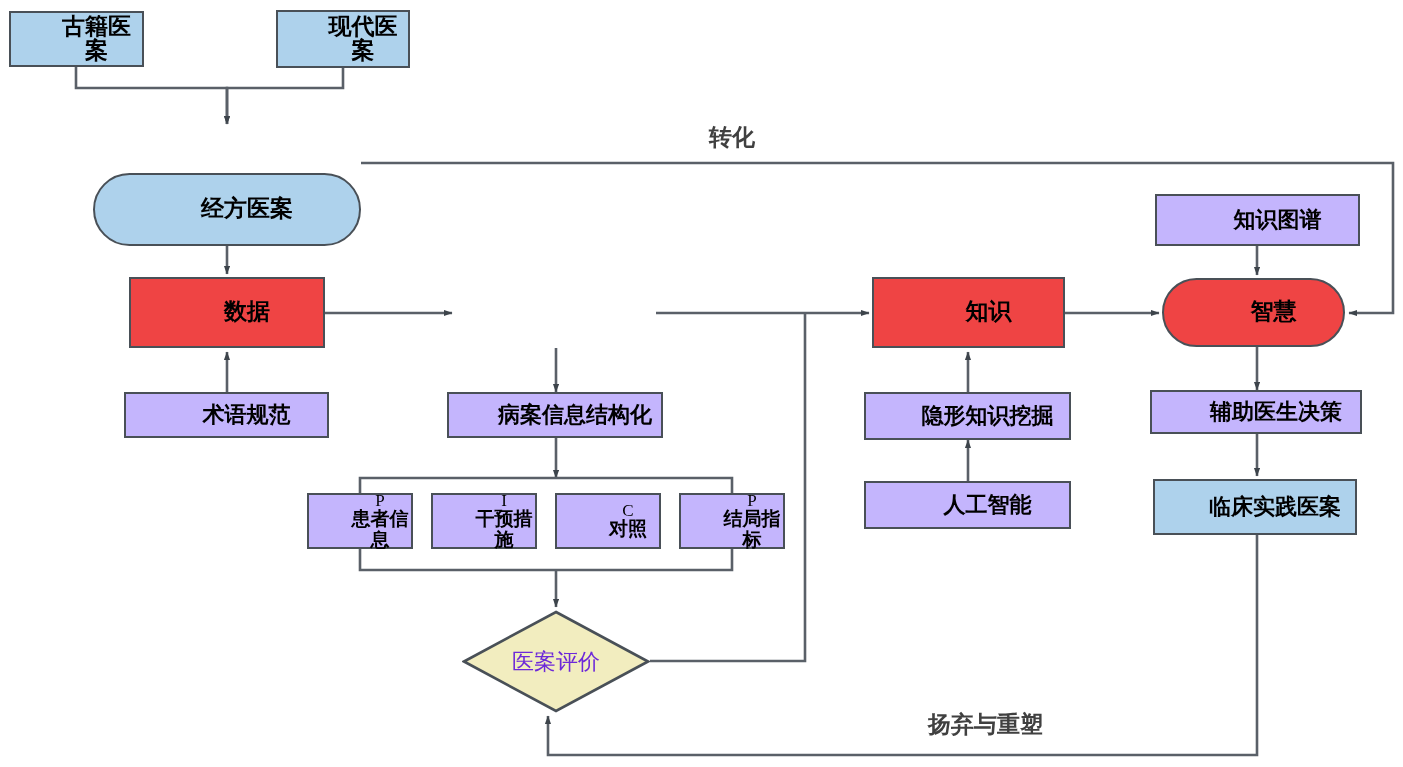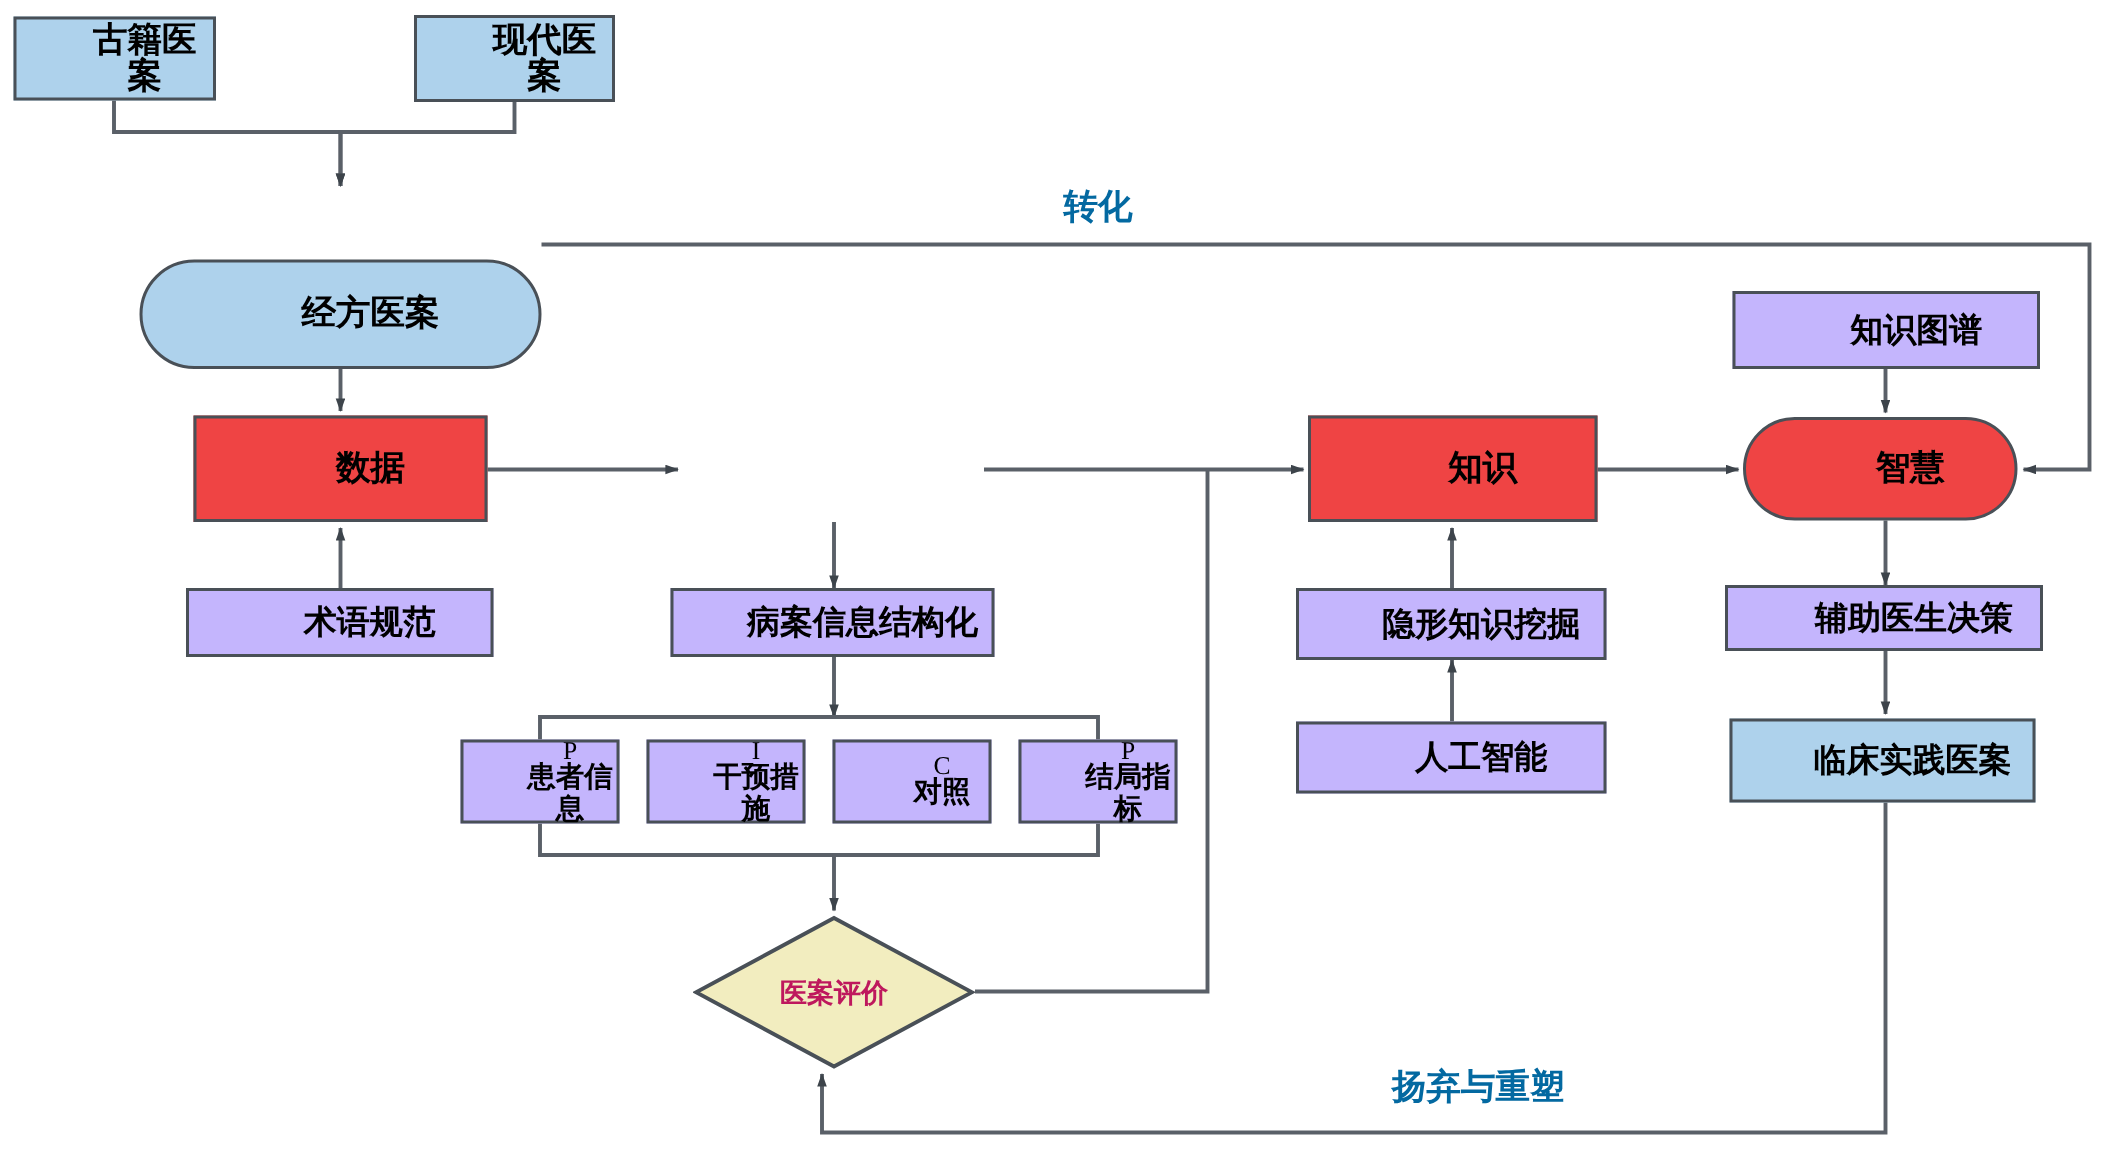--- a/index.html
+++ b/index.html
@@ -5,27 +5,27 @@
   html,body{margin:0;padding:0;background:#ffffff;}
   body{font-family:"Liberation Serif","DejaVu Serif",serif;}
   #stage{position:relative;width:1403px;height:767px;background:#fff;overflow:hidden;}
   svg#wires{position:absolute;left:0;top:0;width:1403px;height:767px;}
   .node{position:absolute;box-sizing:border-box;display:flex;align-items:center;justify-content:center;
         text-align:center;border:2px solid #495057;color:#000;line-height:1.05;padding-left:40px;}
   .blue{background:#aed2ec;}
   .green{background:#ef4444;}
   .yellow{background:#c4b5fd;}
   .stadium{border-radius:999px;}
-  .lbl{position:absolute;color:#0369a1;white-space:nowrap;font-weight:bold;}
+  .lbl{position:absolute;color:#404040;white-space:nowrap;font-weight:bold;}
   .pico{flex-direction:column;}
   .pico .tag{font-family:"Liberation Serif","DejaVu Serif",serif;font-size:17px;line-height:1;}
   .pico .sub{font-size:19px;font-weight:bold;line-height:1.1;} .t22{font-size:22px;} .t23{font-size:23px;}
   .bold{font-weight:bold;}
   .diamond{position:absolute;display:flex;align-items:center;justify-content:center;}
-  .diamond .dtext{position:relative;z-index:2;font-size:18px;font-weight:bold;color:#be185d;}
+  .diamond .dtext{position:relative;z-index:2;font-size:22px;font-weight:normal;color:#6d28d9;}
   .diamond svg{position:absolute;left:0;top:0;}
 </style>
 </head>
 <body>
 
 <div id="stage">
 
   <svg id="wires" viewBox="0 0 1403 767" xmlns="http://www.w3.org/2000/svg">
     <defs>
       <marker id="ah" markerWidth="10" markerHeight="10" refX="8.4" refY="3.2" orient="auto" markerUnits="userSpaceOnUse">

